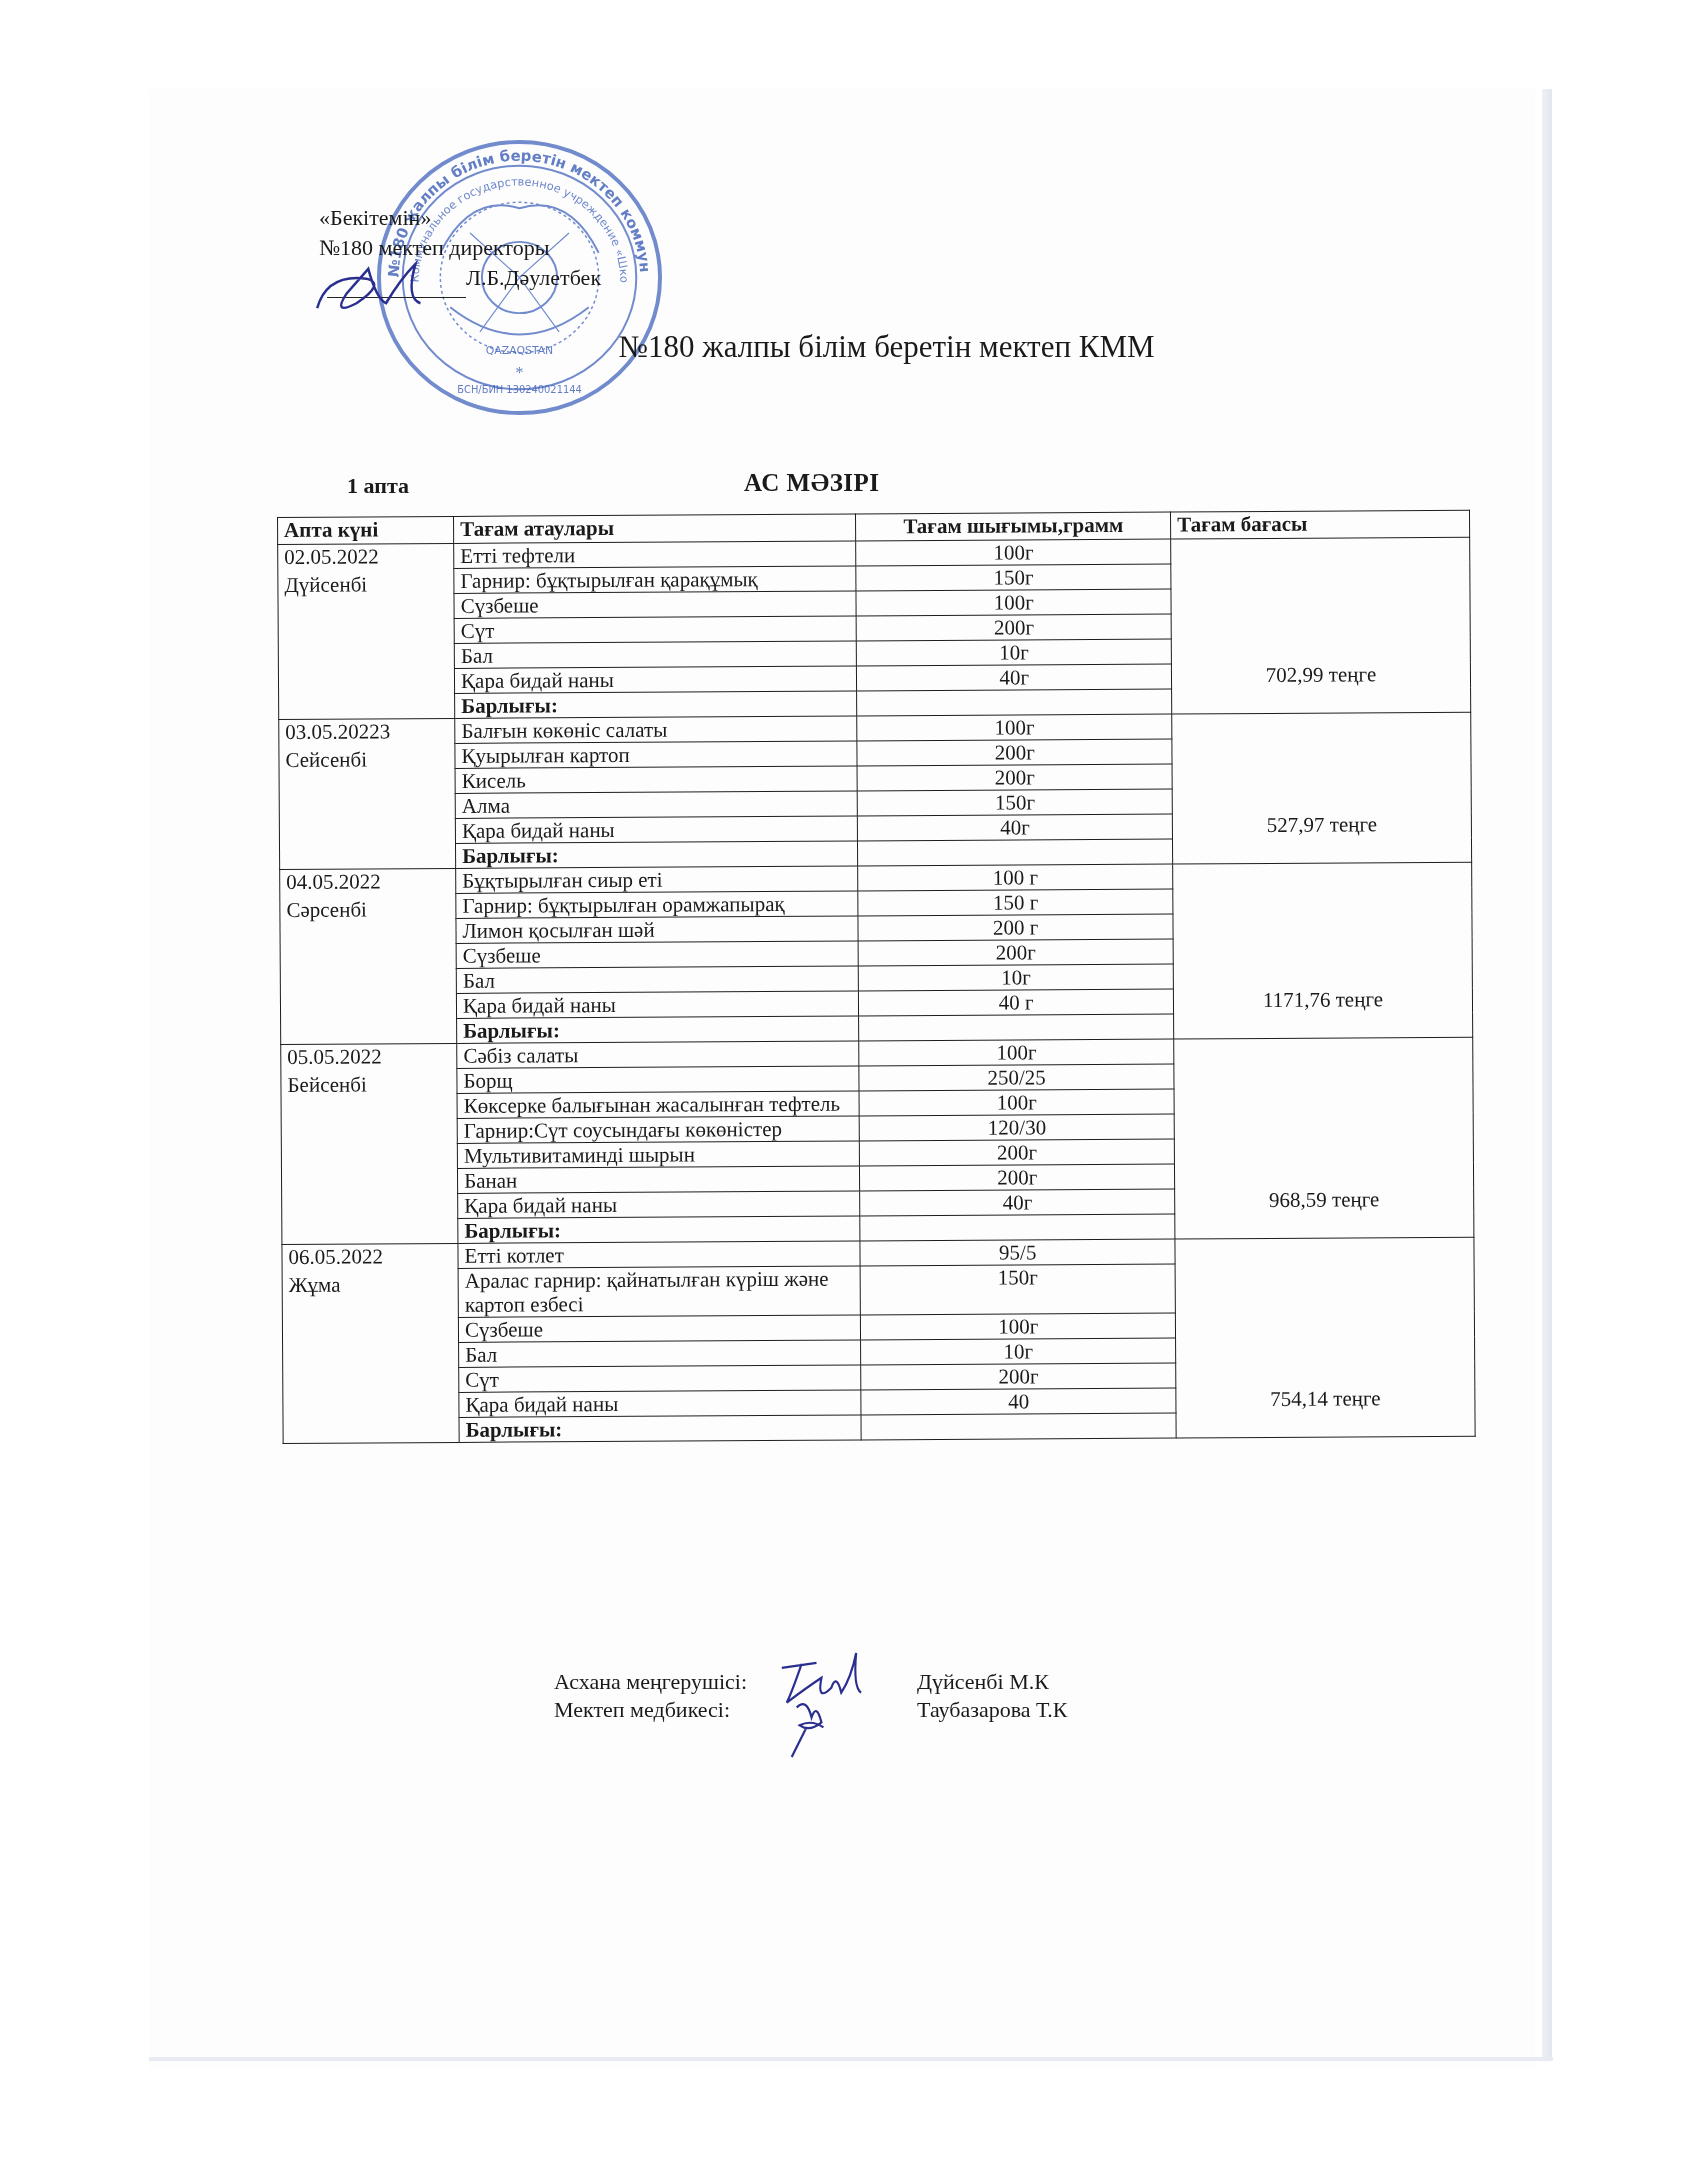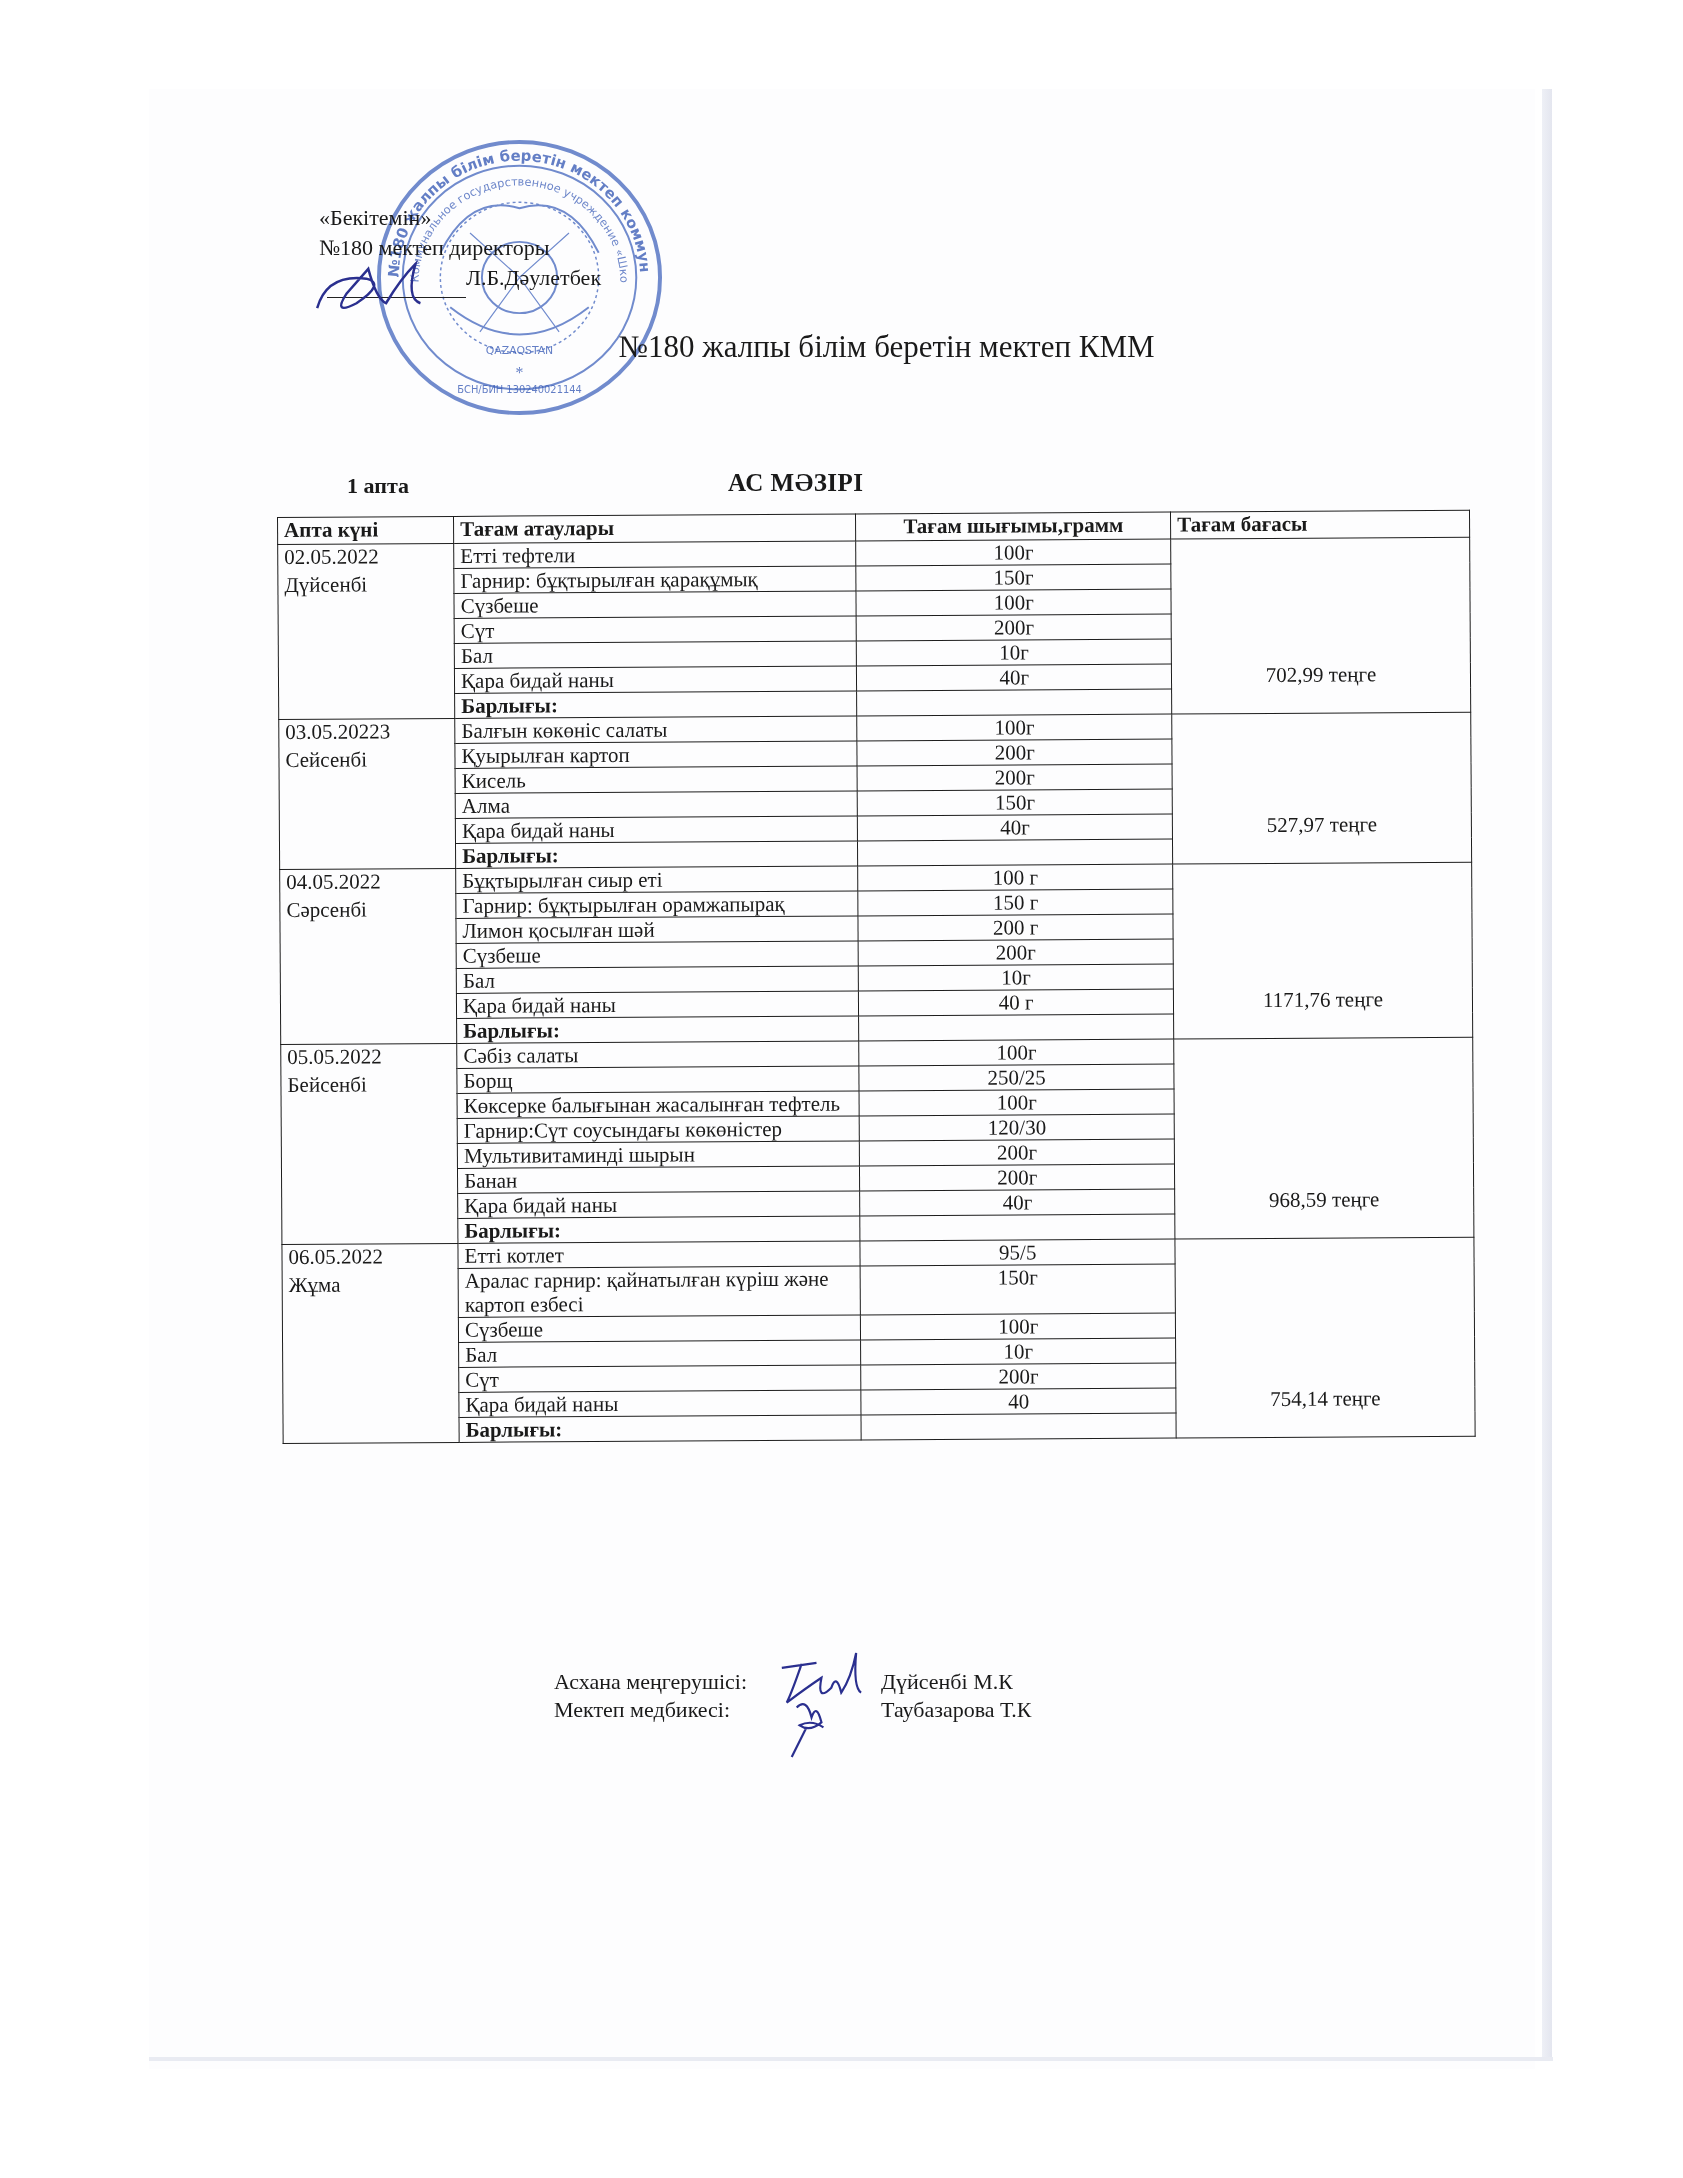--- a/index.html
+++ b/index.html
@@ -22,40 +22,40 @@
     background:#e9ebf2;
   }
   .approve { position:absolute; left:319px; top:203px; font-size:22px; line-height:30px; }
   .approve div { white-space:nowrap; }
   .approve .name { padding-left:147px; }
   .sig-line { position:absolute; left:327px; top:297px; width:139px; height:1px; background:#222; }
   .stamp { position:absolute; left:371px; top:134px; width:297px; height:287px; }
   .signature { position:absolute; }
   .head { position:absolute; left:535px; top:332px; width:703px; text-align:center; font-size:31px; line-height:30px;font-family:Liberation Serif, serif; }
   .week { position:absolute; left:347px; top:473px; font-size:22px; font-weight:bold; }
-  .menu-title { position:absolute; left:728px; top:469px; font-size:25px; font-weight:bold; letter-spacing:0.5px; }
+  .menu-title { position:absolute; left:744px; top:469px; font-size:25px; font-weight:bold; letter-spacing:0.5px; }
 
   table.menu {
     position:absolute; left:277px; top:517px; width:1193px;
     border-collapse:collapse; font-size:21px; line-height:24px;
     transform:rotate(-0.35deg); transform-origin:left top;
   }
   table.menu th, table.menu td { border:1.6px solid #1e1e1e; padding:0 6px; vertical-align:top; }
   table.menu th { font-weight:bold; text-align:left; height:26px; }
   .c-day { width:166px; }
   .c-dish { width:401px; }
   .c-weight { width:309px; text-align:center !important; }
   .c-price { width:297px; }
   td.weight { text-align:center; }
   td.price { vertical-align:bottom !important; text-align:center; padding-bottom:26px !important; }
   td.day .date { display:block; }
   td.day .dname { display:block; font-weight:normal; margin-top:4px; }
   td.total { font-weight:bold; }
   .footer { position:absolute; left:554px; top:1668px; font-size:22px; line-height:28px; }
-  .footer .row { display:flex; white-space:nowrap; }
+  .footer .row { display:flex; white-space:nowrap;gap:36px; }
   .footer .role { width:327px; }
 </style>
 </head>
 <body>
 
 <div class="page"></div>
 <div class="edge-right"></div>
 <div class="edge-bottom"></div>
 
 <svg class="stamp" viewBox="0 0 300 290">

